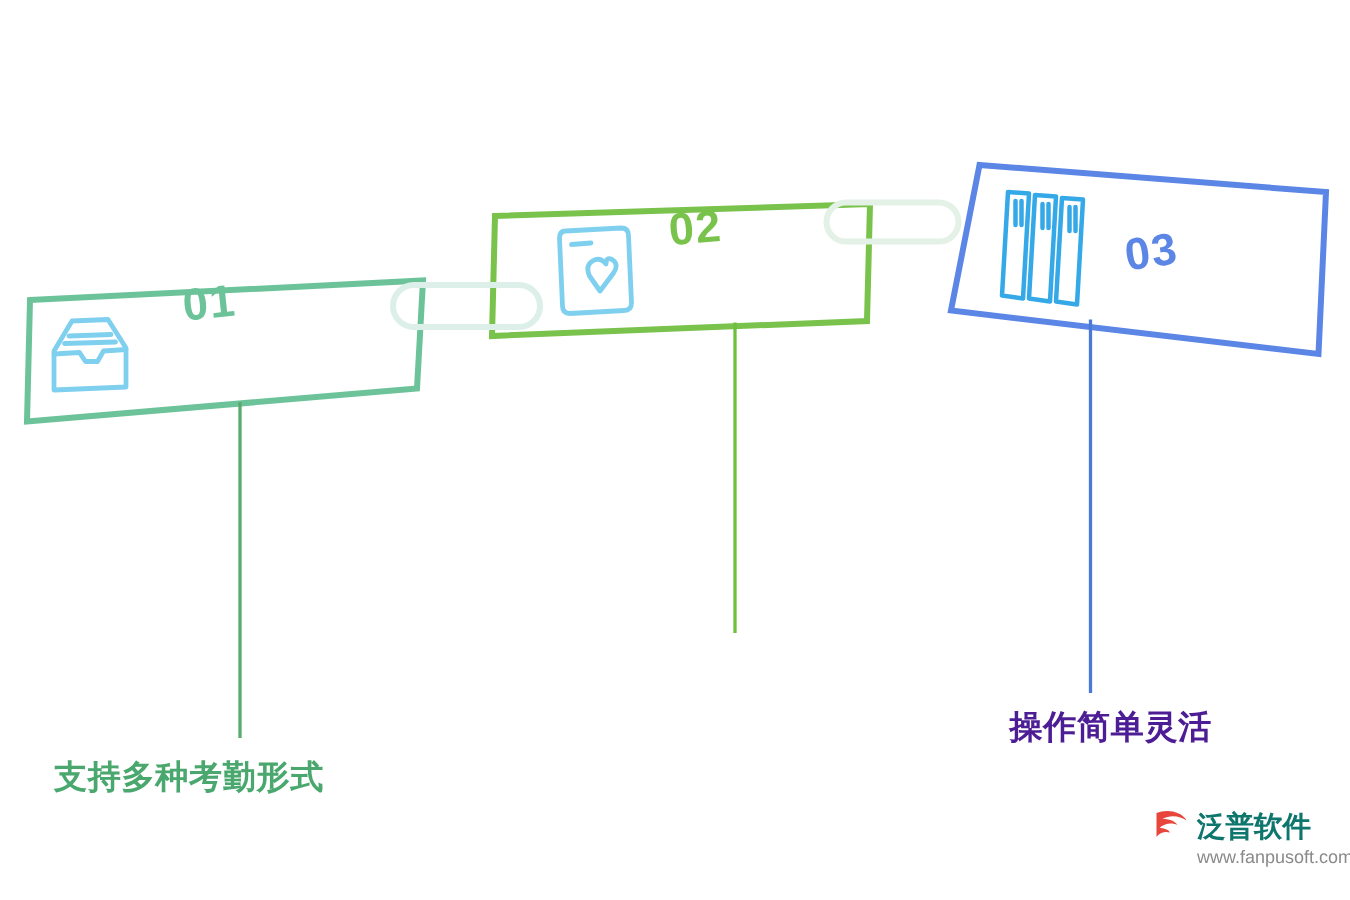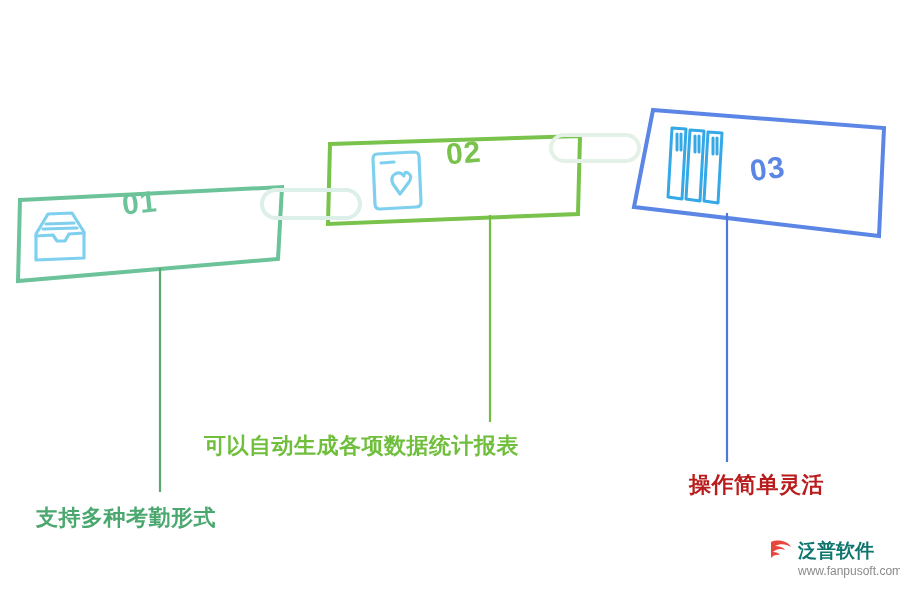--- a/index.html
+++ b/index.html
@@ -63,23 +63,23 @@
     left: 36px;
     top: 503px;
     color: #4aa86f;
   }
   #cap-2 {
     left: 204px;
     top: 431px;
     color: #6fbf3c;
   }
   #cap-3 {
-    left: 689px;
+    left: 673px;
     top: 470px;
-    color: #b91c1c;
+    color: #4c1d95;
   }
   #watermark {
     position: absolute;
     left: 768px;
     top: 538px;
     width: 120px;
     height: 52px;
   }
   .wm-brand {
     position: absolute;
@@ -160,21 +160,20 @@
     <line x1="160" y1="268" x2="160" y2="492" stroke="#5aa96f" stroke-width="2.2"></line>
     <line x1="490" y1="215" x2="490" y2="422" stroke="#6fbf3c" stroke-width="2.2"></line>
     <line x1="727" y1="213" x2="727" y2="462" stroke="#4a79d8" stroke-width="2.2"></line>
   </svg>
 
   <div class="card-number" id="num-01">01</div>
   <div class="card-number" id="num-02">02</div>
   <div class="card-number" id="num-03">03</div>
 
   <div class="caption" id="cap-1">支持多种考勤形式</div>
-  <div class="caption" id="cap-2">可以自动生成各项数据统计报表</div>
   <div class="caption" id="cap-3">操作简单灵活</div>
 
   <div id="watermark">
     <svg class="wm-logo" viewBox="0 0 26 24">
       <path d="M3,4 C10,1 20,3 23,9 C19,6 12,5 7,8 C11,8 15,9 17,12 C13,10 8,11 5,14 C8,14 11,15 12,17 C9,16 5,17 3,20 Z" fill="#e8453c"></path>
     </svg>
     <div class="wm-brand">泛普软件</div>
     <div class="wm-url">www.fanpusoft.com</div>
   </div>
 

